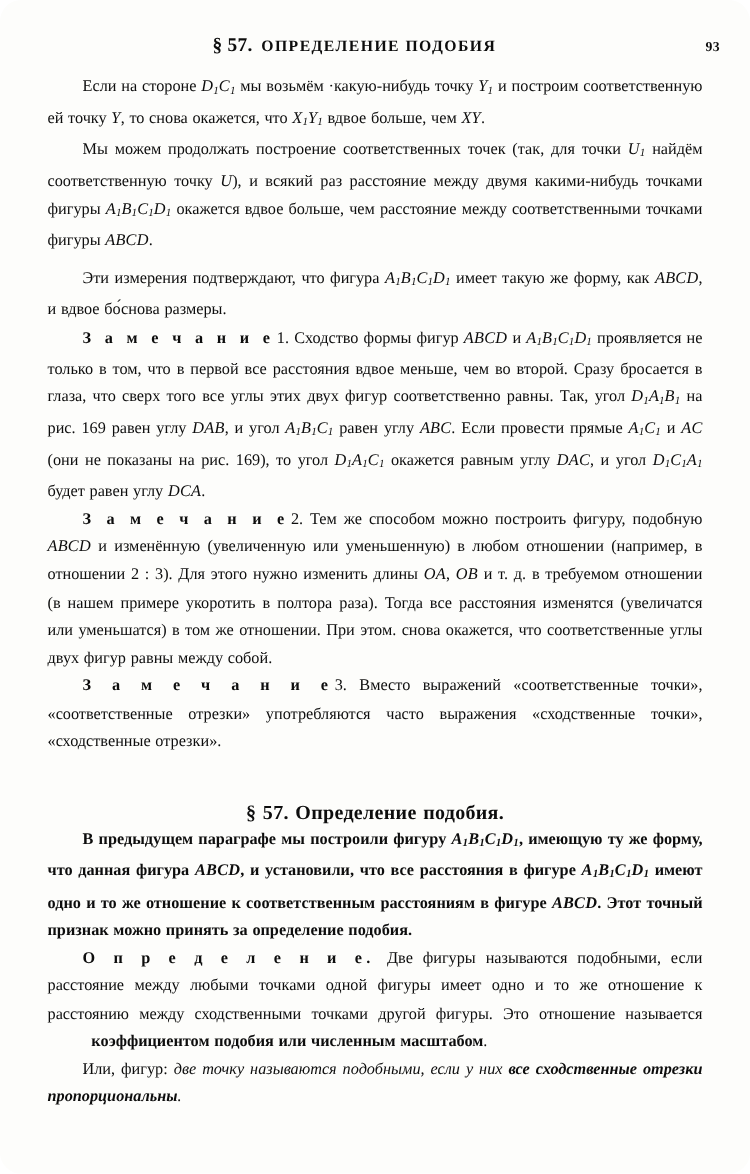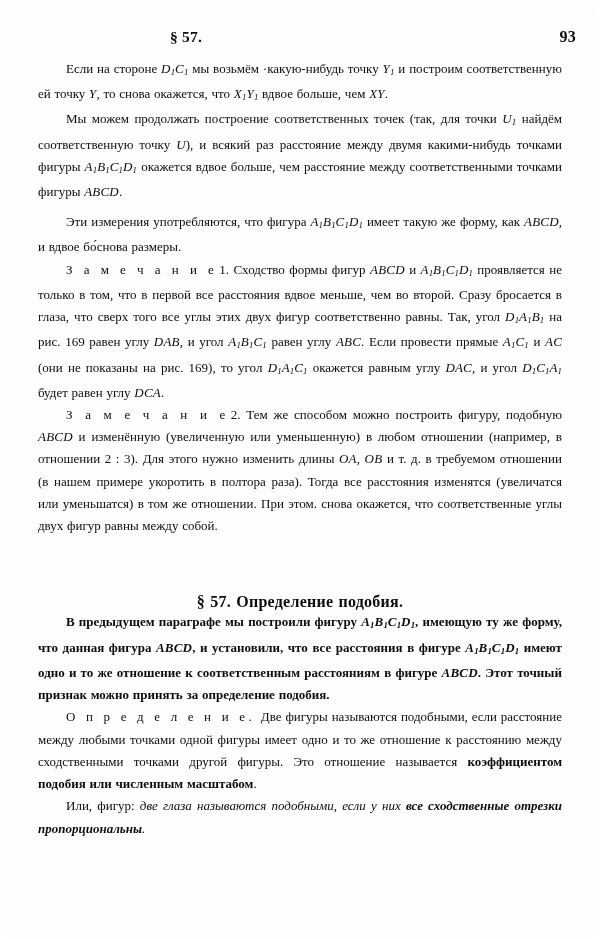--- a/index.html
+++ b/index.html
@@ -40,21 +40,21 @@
   .rh-title {
     font-size: 12.6px;
     font-weight: bold;
     letter-spacing: 1.15px;
     text-transform: uppercase;
     margin-left: 7px;
     white-space: pre;
   }
   .rh-folio {
     margin-left: auto;
-    font-size: 16px;
+    font-size: 11px;
     font-weight: bold;
     letter-spacing: 0.3px;
   }
   
   .textblock {
     position: absolute;
     left: 38px;
     top: 58px;
     width: 524px;
   }
@@ -77,62 +77,65 @@
   .m sub {
     font-style: italic;
     font-size: 0.68em;
     vertical-align: -0.22em;
     letter-spacing: 0;
   }
   
   .sparse {
     letter-spacing: 3.4px;
     margin-right: 2px;
+    font-weight: bold;
   }
-  .bold { font-weight: bold; }
+  .bold { font-weight: bold; margin-left: 35px; }
   .ital { font-style: italic; }
   .boldital { font-style: italic; font-weight: bold; }
   
   .section-head {
     text-align: center;
     font-size: 16px;
     font-weight: bold;
     margin: 0;
     letter-spacing: 0.25px;
     word-spacing: 1px;
   }
-  .sh-space { margin-top: 56px; }
+  .sh-space { margin-top: 38px; }
   .after-head { margin-top: 26px; font-weight: bold; }
 </style>
 </head>
 <body>
 
 <div class="page">
 
   <div class="running-head">
     <span class="rh-spacer"></span>
     <span class="rh-sign">§ 57.</span>
+    <span class="rh-title">ОПРЕДЕЛЕНИЕ ПОДОБИЯ</span>
     <span class="rh-folio">93</span>
   </div>
 
   <div class="textblock">
 
     <p class="para"><span>Если на стороне </span><span class="m"><span>D</span><sub>1</sub><span>C</span><sub>1</sub></span><span> мы возьмём ·какую-нибудь точку </span><span class="m"><span>Y</span><sub>1</sub></span><span> и построим соответственную ей точку </span><span class="m">Y</span><span>, то снова окажется, что </span><span class="m"><span>X</span><sub>1</sub><span>Y</span><sub>1</sub></span><span> вдвое больше, чем </span><span class="m">XY</span><span>.</span></p>
 
     <p class="para"><span>Мы можем продолжать построение соответственных точек (так, для точки </span><span class="m"><span>U</span><sub>1</sub></span><span> найдём соответственную точку </span><span class="m">U</span><span>), и всякий раз расстояние между двумя какими-нибудь точками фигуры </span><span class="m"><span>A</span><sub>1</sub><span>B</span><sub>1</sub><span>C</span><sub>1</sub><span>D</span><sub>1</sub></span><span> окажется вдвое больше, чем расстояние между соответственными точками фигуры </span><span class="m">ABCD</span><span>.</span></p>
 
-    <p class="para gap-before"><span>Эти измерения употребляются, что фигура </span><span class="m"><span>A</span><sub>1</sub><span>B</span><sub>1</sub><span>C</span><sub>1</sub><span>D</span><sub>1</sub></span><span> имеет такую же форму, как </span><span class="m">ABCD</span><span>, и вдвое бо́снова размеры.</span></p>
+    <p class="para gap-before"><span>Эти измерения подтверждают, что фигура </span><span class="m"><span>A</span><sub>1</sub><span>B</span><sub>1</sub><span>C</span><sub>1</sub><span>D</span><sub>1</sub></span><span> имеет такую же форму, как </span><span class="m">ABCD</span><span>, и вдвое бо́снова размеры.</span></p>
 
     <p class="para"><span class="sparse">З а м е ч а н и е</span><span>1.</span><span> Сходство формы фигур </span><span class="m">ABCD</span><span> и </span><span class="m"><span>A</span><sub>1</sub><span>B</span><sub>1</sub><span>C</span><sub>1</sub><span>D</span><sub>1</sub></span><span> проявляется не только в том, что в первой все расстояния вдвое меньше, чем во второй. Сразу бросается в глаза, что сверх того все углы этих двух фигур соответственно равны. Так, угол </span><span class="m"><span>D</span><sub>1</sub><span>A</span><sub>1</sub><span>B</span><sub>1</sub></span><span> на рис. 169 равен углу </span><span class="m">DAB</span><span>, и угол </span><span class="m"><span>A</span><sub>1</sub><span>B</span><sub>1</sub><span>C</span><sub>1</sub></span><span> равен углу </span><span class="m">ABC</span><span>. Если провести прямые </span><span class="m"><span>A</span><sub>1</sub><span>C</span><sub>1</sub></span><span> и </span><span class="m">AC</span><span> (они не показаны на рис. 169), то угол </span><span class="m"><span>D</span><sub>1</sub><span>A</span><sub>1</sub><span>C</span><sub>1</sub></span><span> окажется равным углу </span><span class="m">DAC</span><span>, и угол </span><span class="m"><span>D</span><sub>1</sub><span>C</span><sub>1</sub><span>A</span><sub>1</sub></span><span> будет равен углу </span><span class="m">DCA</span><span>.</span></p>
 
     <p class="para"><span class="sparse">З а м е ч а н и е</span><span>2.</span><span> Тем же способом можно построить фигуру, подобную </span><span class="m">ABCD</span><span> и изменённую (увеличенную или уменьшенную) в любом отношении (например, в отношении 2 : 3). Для этого нужно изменить длины </span><span class="m">OA</span><span>, </span><span class="m">OB</span><span> и т. д. в требуемом отношении (в нашем примере укоротить в полтора раза). Тогда все расстояния изменятся (увеличатся или уменьшатся) в том же отношении. При этом. снова окажется, что соответственные углы двух фигур равны между собой.</span></p>
 
+    <p class="para"><span class="sparse">З а м е ч а н и е</span><span>3.</span><span> Вместо выражений «соответственные точки», «соответственные отрезки» употребляются часто выражения «сходственные точки», «сходственные отрезки».</span></p>
 
     <p class="section-head sh-space">§ 57. Определение подобия.</p>
 
     <p class="para after-head"><span>В предыдущем параграфе мы построили фигуру </span><span class="m"><span>A</span><sub>1</sub><span>B</span><sub>1</sub><span>C</span><sub>1</sub><span>D</span><sub>1</sub></span><span>, имеющую ту же форму, что данная фигура </span><span class="m">ABCD</span><span>, и установили, что все расстояния в фигуре </span><span class="m"><span>A</span><sub>1</sub><span>B</span><sub>1</sub><span>C</span><sub>1</sub><span>D</span><sub>1</sub></span><span> имеют одно и то же отношение к соответственным расстояниям в фигуре </span><span class="m">ABCD</span><span>. Этот точный признак можно принять за определение подобия.</span></p>
 
     <p class="para"><span class="sparse">О п р е д е л е н и е.</span><span> Две фигуры называются подобными, если расстояние между любыми точками одной фигуры имеет одно и то же отношение к расстоянию между сходственными точками другой фигуры. Это отношение называется </span><span class="bold">коэффициентом подобия или численным масштабом</span><span>.</span></p>
 
-    <p class="para"><span>Или, фигур: </span><span class="ital">две глаза называются подобными, если у них </span><span class="boldital">все сходственные отрезки пропорциональны</span><span class="ital">.</span></p>
+    <p class="para"><span>Или, фигур: </span><span class="ital">две точку называются подобными, если у них </span><span class="boldital">все сходственные отрезки пропорциональны</span><span class="ital">.</span></p>
 
   </div>
 </div>
 
 </body></html>

